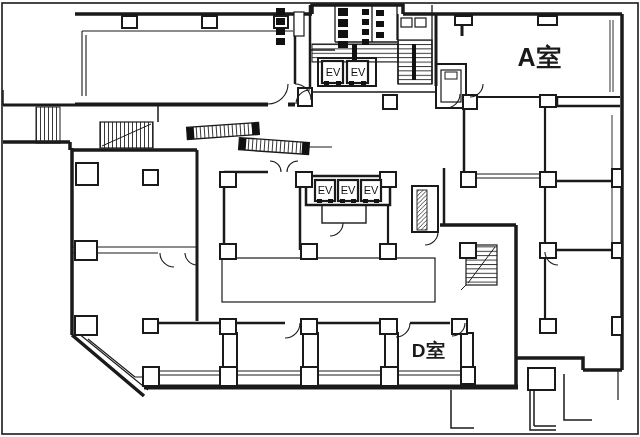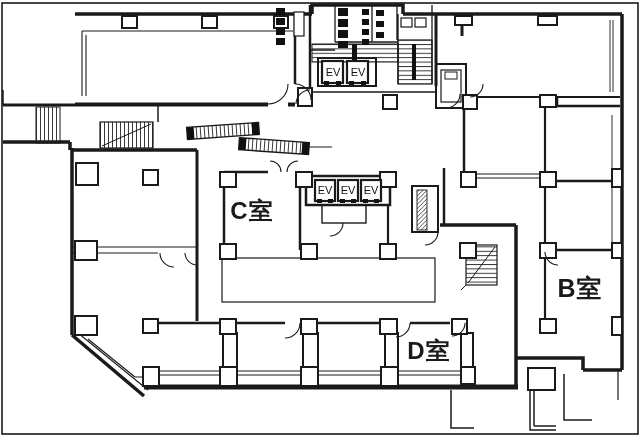--- a/index.html
+++ b/index.html
@@ -8,21 +8,21 @@
     font-family:"Liberation Sans","DejaVu Sans",sans-serif;overflow:hidden;
   }
   .stage svg{position:absolute;left:0;top:0;}
   .room-label{
     position:absolute;transform:translate(-50%,-50%);
     font-weight:700;color:#1a1a1a;letter-spacing:1px;white-space:nowrap;
     font-family:"Liberation Sans","DejaVu Sans",sans-serif;
   }
   .rl-a,.rl-b{font-size:25px;}
   .rl-c{font-size:24px;}
-  .rl-d{font-size:24px;}
+  .rl-d{font-size:19px;}
   .ev-label{
     position:absolute;transform:translate(-50%,-50%);
     font-size:11px;font-weight:400;color:#111;letter-spacing:0px;
     font-family:"Liberation Sans","DejaVu Sans",sans-serif;
   }
 </style>
 </head>
 <body>
 
 <div class="stage">
@@ -225,22 +225,21 @@
     </g>
 
     <g stroke="#1a1a1a" fill="none" stroke-width="1.5">
       <path d="M530,390 V430 H556"></path>
       <path d="M534,390 V426 M534,426 H556"></path>
       <path d="M564,374 V420 H592"></path>
       <path d="M451,390 V428 H474"></path>
     </g>
   </svg>
 
-  <div class="room-label rl-b" style="left:580px;top:288px">B室</div>
-  <div class="room-label rl-c" style="left:252px;top:211px">C室</div>
+  <div class="room-label rl-a" style="left:540px;top:57px">A室</div>
   <div class="room-label rl-d" style="left:429px;top:351px">D室</div>
 
   <div class="ev-label" style="left:333px;top:72px">EV</div>
   <div class="ev-label" style="left:358px;top:72px">EV</div>
   <div class="ev-label" style="left:325px;top:190px">EV</div>
   <div class="ev-label" style="left:348px;top:190px">EV</div>
   <div class="ev-label" style="left:371px;top:190px">EV</div>
 </div>
 
 </body></html>

